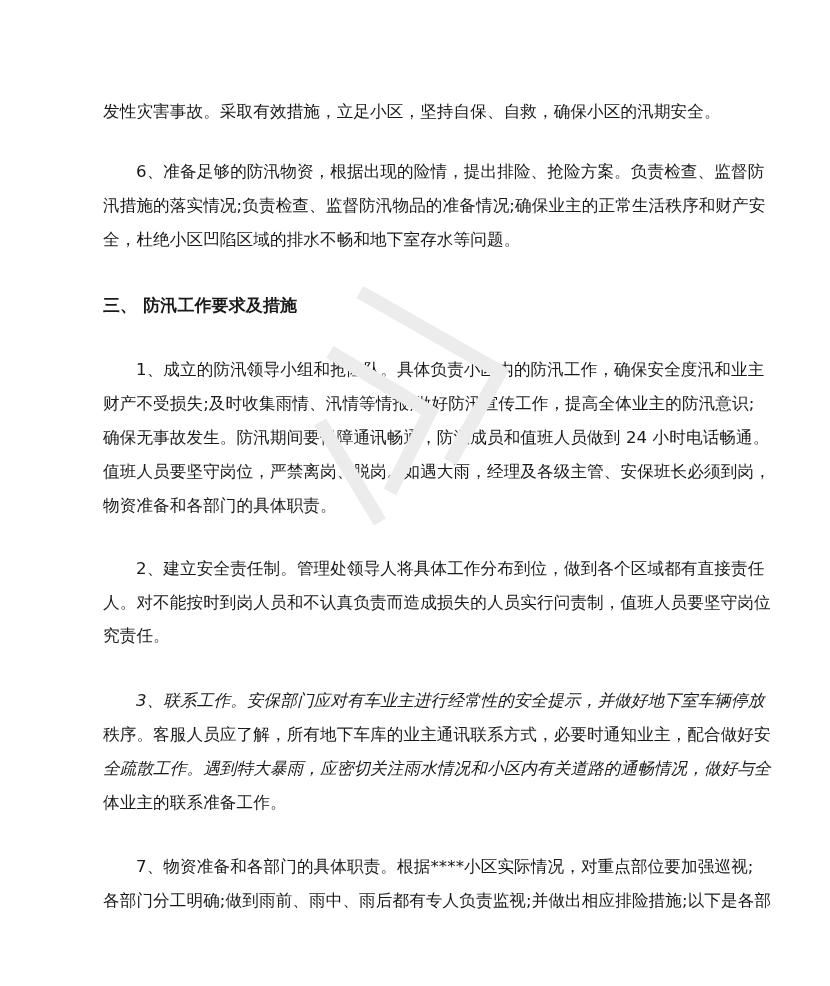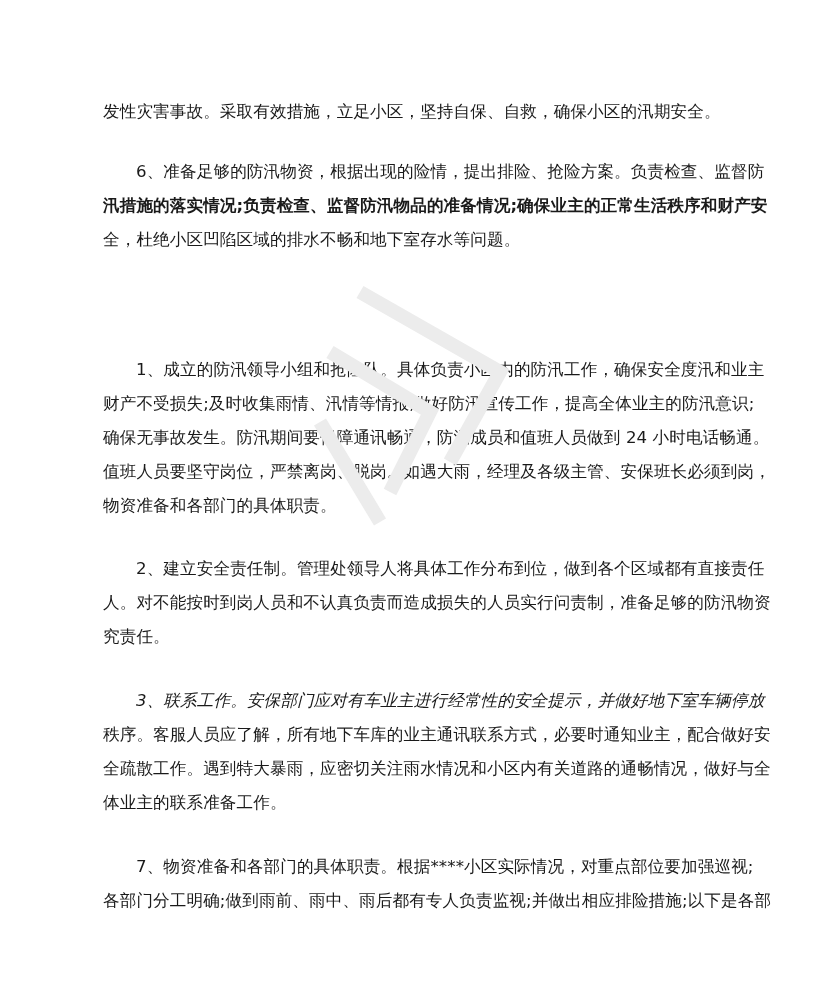--- a/index.html
+++ b/index.html
@@ -13,38 +13,39 @@
   .watermark { position: absolute; left: 300px; top: 260px; width: 220px; height: 260px;
                pointer-events: none; }
 </style>
 </head>
 <body>
 
 <div class="page">
   <div id="lines-container">
       <div class="line" style="top: 90px;">发性灾害事故。采取有效措施，立足小区，坚持自保、自救，确保小区的汛期安全。</div>
       <div class="line just" style="top: 150px; left: 103px; text-indent: 0px; padding-left: 33px; width: 625px; margin-left: 0px; box-sizing: border-box;">6、准备足够的防汛物资，根据出现的险情，提出排险、抢险方案。负责检查、监督防</div>
-      <div class="line just" style="top: 184px; font-weight: bold;">汛措施的落实情况;负责检查、监督防汛物品的准备情况;确保业主的正常生活秩序和财产安</div>
+      <div class="line just" style="top: 184px;">汛措施的落实情况;负责检查、监督防汛物品的准备情况;确保业主的正常生活秩序和财产安</div>
       <div class="line" style="top: 218px;">全，杜绝小区凹陷区域的排水不畅和地下室存水等问题。</div>
       <div class="line just" style="top: 348px; left: 103px; text-indent: 0px; padding-left: 33px; width: 625px; margin-left: 0px; box-sizing: border-box;">1、成立的防汛领导小组和抢险队。具体负责小区内的防汛工作，确保安全度汛和业主</div>
       <div class="line just" style="top: 382px;">财产不受损失;及时收集雨情、汛情等情报;做好防汛宣传工作，提高全体业主的防汛意识;</div>
       <div class="line just" style="top: 416px;">确保无事故发生。防汛期间要保障通讯畅通，防汛成员和值班人员做到 24 小时电话畅通。</div>
       <div class="line just" style="top: 450px;">值班人员要坚守岗位，严禁离岗、脱岗。如遇大雨，经理及各级主管、安保班长必须到岗，</div>
       <div class="line" style="top: 484px;">物资准备和各部门的具体职责。</div>
       <div class="line just" style="top: 547px; left: 103px; text-indent: 0px; padding-left: 33px; width: 625px; margin-left: 0px; box-sizing: border-box;">2、建立安全责任制。管理处领导人将具体工作分布到位，做到各个区域都有直接责任</div>
-      <div class="line just" style="top: 581px;">人。对不能按时到岗人员和不认真负责而造成损失的人员实行问责制，准备足够的防汛物资</div>
-      <div class="line" style="top: 615px;">究责任。</div>
+      <div class="line just" style="top: 581px;">人。对不能按时到岗人员和不认真负责而造成损失的人员实行问责制，值班人员要坚守岗位</div>
+      <div class="line" style="top: 615px; font-family: Liberation Mono, monospace;">究责任。</div>
       <div class="line just" style="top: 679px; left: 103px; text-indent: 0px; padding-left: 33px; width: 625px; margin-left: 0px; box-sizing: border-box; font-style: italic;">3、联系工作。安保部门应对有车业主进行经常性的安全提示，并做好地下室车辆停放</div>
       <div class="line just" style="top: 713px;">秩序。客服人员应了解，所有地下车库的业主通讯联系方式，必要时通知业主，配合做好安</div>
-      <div class="line just" style="top: 747px;">全疏散工作。遇到特大暴雨，应密切关注雨水情况和小区内有关道路的通畅情况，做好与全</div>
+      <div class="line just" style="top: 747px; font-style: italic;">全疏散工作。遇到特大暴雨，应密切关注雨水情况和小区内有关道路的通畅情况，做好与全</div>
       <div class="line" style="top: 781px;">体业主的联系准备工作。</div>
       <div class="line just" style="top: 845px; left: 103px; text-indent: 0px; padding-left: 33px; width: 625px; margin-left: 0px; box-sizing: border-box;">7、物资准备和各部门的具体职责。根据****小区实际情况，对重点部位要加强巡视;</div>
       <div class="line just" style="top: 879px;">各部门分工明确;做到雨前、雨中、雨后都有专人负责监视;并做出相应排险措施;以下是各部</div>
     </div>
 
+  <div class="heading line" style="top:283px;">三、  防汛工作要求及措施</div>
 
   <svg class="watermark" viewBox="0 0 220 260">
     <g fill="none" stroke="#ececec" stroke-width="14" stroke-linejoin="miter">
       <path d="M60 20 L200 100 L150 190"></path>
       <path d="M30 80 L130 140 L90 220"></path>
       <path d="M20 150 L80 250"></path>
     </g>
   </svg>
 </div>
 

